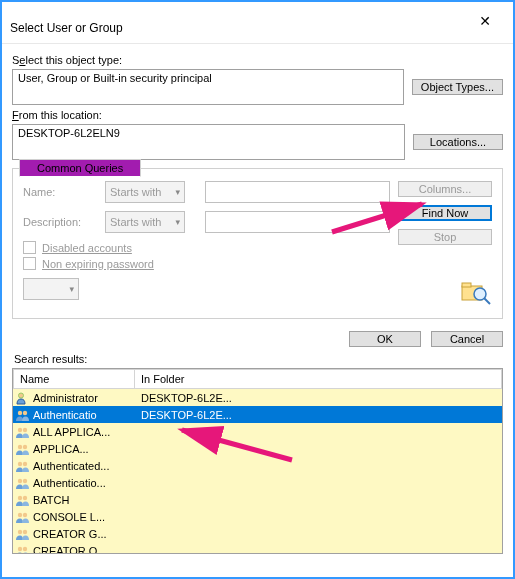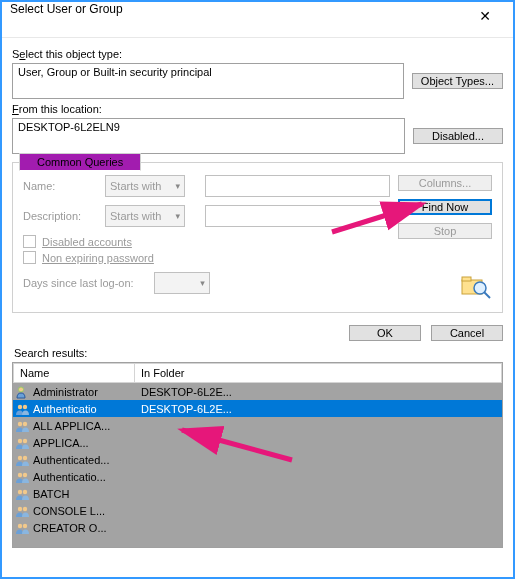--- a/index.html
+++ b/index.html
@@ -1,17 +1,17 @@
 <!DOCTYPE html>
 <html><head>
 <meta charset="utf-8">
 <style>
 * { box-sizing: border-box; margin: 0; padding: 0; }
 body { font-family: "Segoe UI", Tahoma, sans-serif; font-size: 11px; background: #fff; width: 515px; height: 579px; overflow: hidden; border: 2px solid #3399ff; position: relative; }
-.titlebar { height: 36px; display: flex; align-items: flex-start; padding: 0 8px; background: #fff; border-bottom: 1px solid #e8e8e8; }
+.titlebar { height: 42px; display: flex; align-items: flex-end; padding: 8px 8px; background: #fff; border-bottom: 1px solid #e8e8e8; }
 .titlebar .title { flex: 1; font-size: 12px; }
 .titlebar .close { width: 40px; height: 28px; display: flex; align-items: center; justify-content: center; font-size: 14px; cursor: pointer; }
 .content { padding: 6px 10px 4px 10px; }
 .lbl { font-size: 11px; margin: 4px 0 3px 0; }
 .lbl .u { text-decoration: underline; }
 .row { display: flex; gap: 8px; align-items: center; }
 .textfield { flex: 1; height: 36px; border: 1px solid #a0a0a0; background: #fff; padding: 2px 5px; font-size: 11px; }
 .btn { height: 16px; border: 1px solid #a0a0a0; background: #e1e1e1; font-size: 11px; padding: 0 8px; cursor: pointer; min-width: 90px; text-align: center; }
 .btn.primary { border: 2px solid #0078d7; }
 .btn.disabled { color: #9a9a9a; border-color: #bfbfbf; background: #efefef; }
@@ -23,21 +23,21 @@
 .qlbl { width: 62px; color: #9a9a9a; font-size: 11px; }
 .combo { width: 80px; height: 22px; border: 1px solid #c0c0c0; background: #f3f3f3; color: #9a9a9a; display: flex; align-items: center; padding: 0 4px; font-size: 11px; position: relative; }
 .combo::after { content: "▾"; position: absolute; right: 4px; color: #888; font-size: 9px; }
 .qinput { flex: 1; height: 22px; border: 1px solid #c0c0c0; background: #fff; }
 .chk { display: flex; align-items: center; gap: 6px; color: #9a9a9a; font-size: 11px; margin: 3px 0 3px 0; text-decoration: underline; }
 .chkbox { width: 13px; height: 13px; border: 1px solid #bbb; background: #fff; }
 .magnifier { align-self: flex-end; margin-top: auto; width: 32px; height: 32px; }
 .okrow { display: flex; justify-content: flex-end; gap: 10px; margin: 12px 0 6px 0; }
 .okrow .btn { min-width: 72px; }
 .srlabel { font-size: 11px; margin: 2px 0 3px 2px; }
-.results { border: 1px solid #a0a0a0; height: 186px; overflow: auto; background: #a3a3a3; }
+.results { border: 1px solid #a0a0a0; height: 186px; overflow: auto; background: #fef9c3; }
 .rhdr { display: flex; background: #fff; position: sticky; top: 0; }
 .rhdr div { border: 1px solid #d4d4d4; border-left: none; padding: 3px 6px; font-size: 11px; background: #fff; }
 .rhdr div:first-child { border-left: 1px solid #d4d4d4; width: 122px; }
 .rhdr div:nth-child(2) { flex: 1; }
 .rrow { display: flex; align-items: center; height: 17px; font-size: 11px; cursor: pointer; }
 .rrow .c1 { width: 122px; display: flex; align-items: center; gap: 2px; padding-left: 2px; white-space: nowrap; overflow: hidden; }
 .rrow .c2 { flex: 1; padding-left: 6px; white-space: nowrap; overflow: hidden; }
 .rrow.sel { background: #0078d7; color: #fff; }
 .ico { width: 16px; height: 14px; flex-shrink: 0; }
 .arrow1 { position: absolute; pointer-events: none; }
@@ -53,21 +53,21 @@
 <div class="content">
   <div class="lbl"><span>S</span><span class="u">e</span><span>lect this object type:</span></div>
   <div class="row">
     <div class="textfield">User, Group or Built-in security principal</div>
     <button class="btn">Object Types...</button>
   </div>
 
   <div class="lbl"><span class="u">F</span><span>rom this location:</span></div>
   <div class="row">
     <div class="textfield">DESKTOP-6L2ELN9</div>
-    <button class="btn">Disabled...</button>
+    <button class="btn">Locations...</button>
   </div>
 
   <div class="group">
     <div class="group-tab">Common Queries</div>
     <div class="group-left">
       <div class="qrow">
         <div class="qlbl">Name:</div>
         <div class="combo">Starts with</div>
         <div class="qinput"></div>
       </div>
@@ -78,21 +78,20 @@
       </div>
       <div class="chk">
           <span class="chkbox"></span>
           <span>Disabled accounts</span>
         </div>
       <div class="chk">
           <span class="chkbox"></span>
           <span>Non expiring password</span>
         </div>
       <div class="qrow" style="margin-top:8px;">
-        <div class="qlbl" style="width:auto;">Days since last log-on:</div>
         <div class="combo" style="width:56px;"></div>
       </div>
     </div>
     <div class="group-right">
       <button class="btn disabled">Columns...</button>
       <button class="btn primary"><span>Find </span><span class="u">N</span><span>ow</span></button>
       <button class="btn disabled">Stop</button>
       <svg class="magnifier" viewBox="0 0 32 32">
         <rect x="2" y="10" width="20" height="14" fill="#ffe18f" stroke="#caa23a"></rect>
         <rect x="2" y="7" width="9" height="4" fill="#ffe18f" stroke="#caa23a"></rect>
@@ -198,20 +197,32 @@
         </div>
         <div class="rrow">
           <div class="c1">
             <svg class="ico" viewBox="0 0 16 14">
               <circle cx="5" cy="5" r="2.2" fill="#f2c98b"></circle>
               <circle cx="10" cy="5" r="2.2" fill="#f2c98b"></circle>
               <path d="M1 13 Q1 8.5 5 8.5 Q8 8.5 8 13 Z" fill="#6aa0d8"></path>
               <path d="M7 13 Q7 8.5 10.5 8.5 Q14 8.5 14 13 Z" fill="#8ab6e0"></path>
             </svg>
             <span>CONSOLE L...</span>
+          </div>
+          <div class="c2"></div>
+        </div>
+        <div class="rrow">
+          <div class="c1">
+            <svg class="ico" viewBox="0 0 16 14">
+              <circle cx="5" cy="5" r="2.2" fill="#f2c98b"></circle>
+              <circle cx="10" cy="5" r="2.2" fill="#f2c98b"></circle>
+              <path d="M1 13 Q1 8.5 5 8.5 Q8 8.5 8 13 Z" fill="#6aa0d8"></path>
+              <path d="M7 13 Q7 8.5 10.5 8.5 Q14 8.5 14 13 Z" fill="#8ab6e0"></path>
+            </svg>
+            <span>CREATOR G...</span>
           </div>
           <div class="c2"></div>
         </div>
         <div class="rrow">
           <div class="c1">
             <svg class="ico" viewBox="0 0 16 14">
               <circle cx="5" cy="5" r="2.2" fill="#f2c98b"></circle>
               <circle cx="10" cy="5" r="2.2" fill="#f2c98b"></circle>
               <path d="M1 13 Q1 8.5 5 8.5 Q8 8.5 8 13 Z" fill="#6aa0d8"></path>
               <path d="M7 13 Q7 8.5 10.5 8.5 Q14 8.5 14 13 Z" fill="#8ab6e0"></path>

